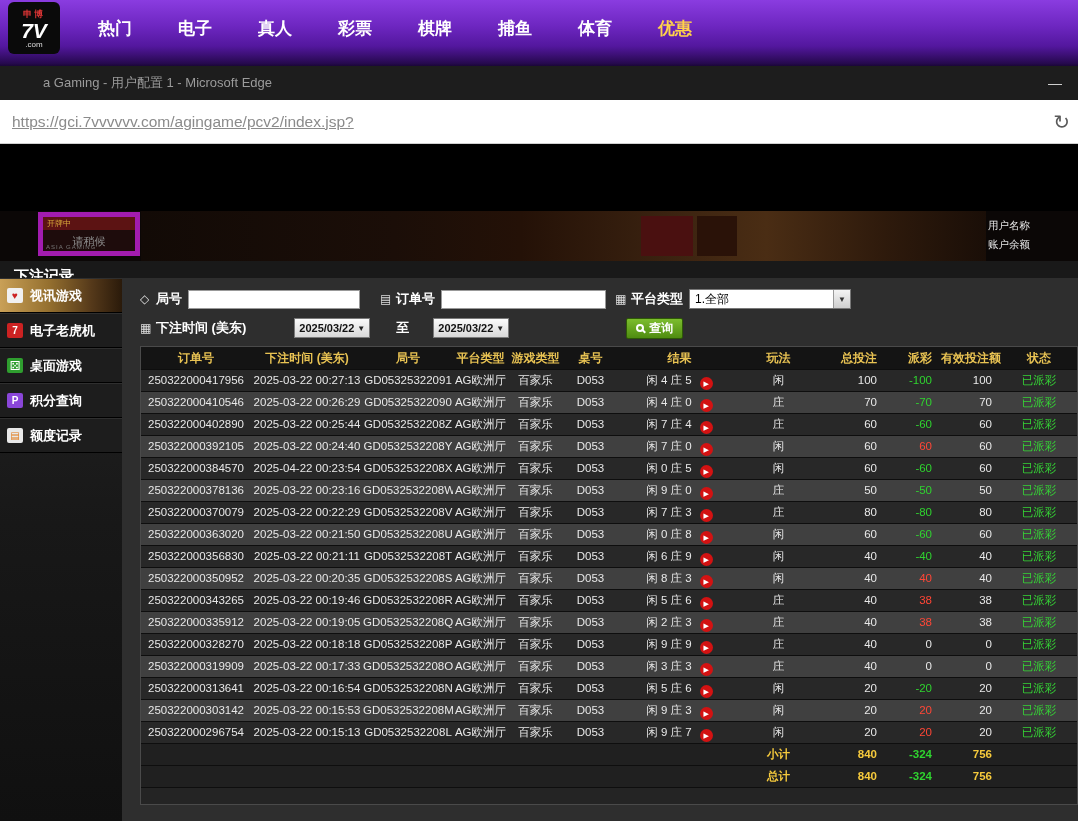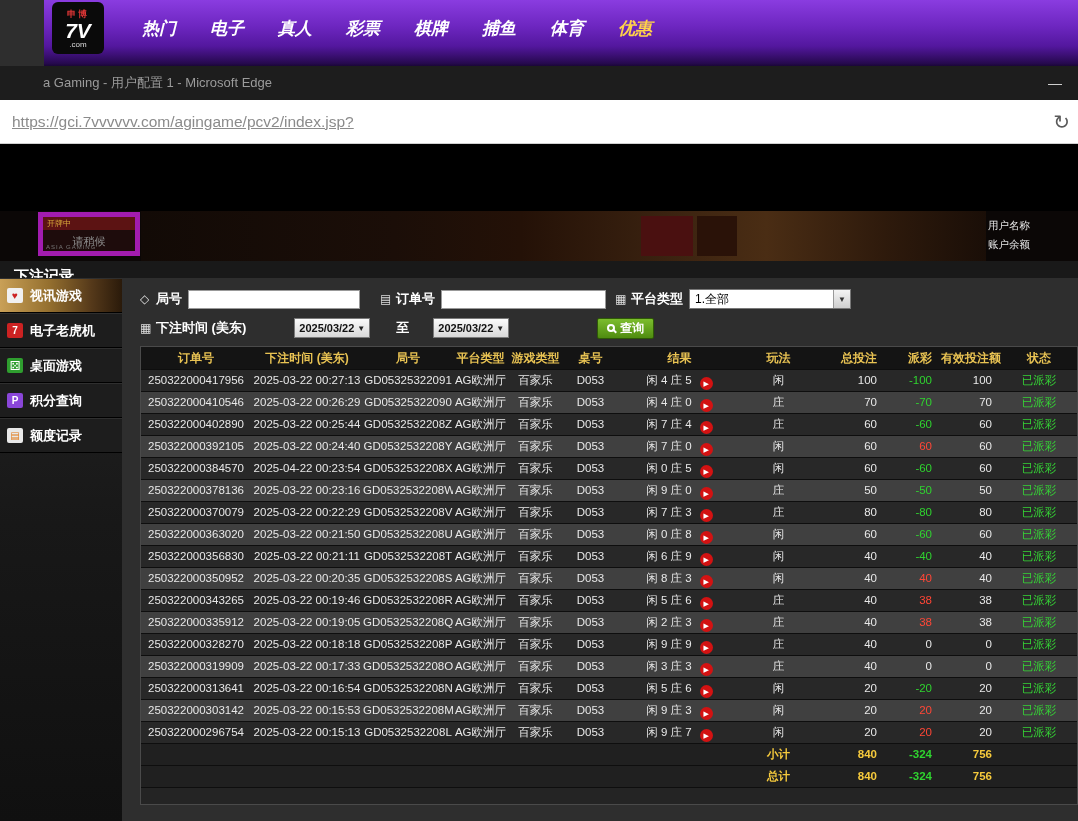--- a/index.html
+++ b/index.html
@@ -2,27 +2,27 @@
 <html><head>
 <meta charset="utf-8">
 <style>
   * { margin:0; padding:0; box-sizing:border-box; }
   html,body { width:1078px; height:821px; overflow:hidden; }
   body { font-family:"Liberation Sans","DejaVu Sans",sans-serif; background:#2e2e2e; }
   .screen { position:relative; width:1078px; height:821px; display:flex; flex-direction:column; }
 
   
   .nav { height:66px; background:linear-gradient(180deg,#8a3ce0 0%,#6d26c0 40%,#53179e 70%,#26094e 96%,#1a0636 100%);
-         display:flex; align-items:center; padding:0 0 10px 8px;margin-left:44px; }
+         display:flex; align-items:center; padding:0 0 10px 8px; }
   .logo { width:52px; height:52px; background:#0a0a0a; border-radius:6px; display:flex; flex-direction:column;
           align-items:center; justify-content:center; cursor:pointer; flex:none; }
   .logo-top { color:#e03636; font-size:9px; font-weight:bold; letter-spacing:2px; }
   .logo-main { color:#fff; font-size:21px; font-weight:bold; font-style:italic; line-height:20px; }
   .logo-sub { color:#ddd; font-size:8px; line-height:8px; }
-  .nav-items { display:flex; gap:34px; margin-left:38px;font-style:italic; }
+  .nav-items { display:flex; gap:46px; margin-left:38px; }
   .nav-item { color:#fff; font-size:17px; font-weight:bold; cursor:pointer; white-space:nowrap; }
   .nav-item.active { color:#ffd24a; }
 
   
   .title-bar { height:34px; background:#1d1d1d; display:flex; align-items:center; justify-content:space-between;
                padding:0 16px 0 10px; }
   .title-text { color:#9b9b9b; font-size:13px;margin-left:33px; }
   .min-btn { color:#cfcfcf; font-size:14px; cursor:pointer; }
   .url-bar { height:44px; background:#ffffff; display:flex; align-items:center; justify-content:space-between;
              padding:0 8px 0 12px; border-bottom:1px solid #d0d0d0; }
@@ -73,21 +73,21 @@
   .ml20 { margin-left:20px; } .ml9 { margin-left:9px; }
   .select { width:162px; height:20px; background:#fff; border:1px solid #777; margin-left:6px; display:flex;
             align-items:center; justify-content:space-between; padding-left:5px; color:#000; font-size:12px;
             font-weight:normal; cursor:pointer; }
   .sel-arrow { width:17px; height:18px; background:linear-gradient(#f4f4f4,#cfcfcf); border-left:1px solid #999;
                font-size:8px; display:flex; align-items:center; justify-content:center; color:#333; }
   .dsel { width:76px; height:20px; background:linear-gradient(#fbfbfb,#d8d8d8); border:1px solid #7a7a7a;
           display:flex; align-items:center; justify-content:space-between; padding:0 4px; color:#111;
           font-size:11px; font-weight:bold; cursor:pointer; }
   .dsel .arr { font-size:8px; color:#222; }
-  .ml48 { margin-left:48px; } .ml26 { margin-left:26px; } .ml24 { margin-left:24px; } .ml88 { margin-left:88px; }
+  .ml48 { margin-left:48px; } .ml26 { margin-left:26px; } .ml24 { margin-left:24px; } .ml88 { margin-left:117px; }
   .query-btn { height:21px; padding:0 9px; background:linear-gradient(#7cbd2e,#4f8c10); border:1px solid #2e5a06;
                border-radius:2px; color:#fff; font-size:12px; font-weight:bold; display:flex; align-items:center;
                gap:5px; cursor:pointer; }
   .mag { width:8px; height:8px; border:2px solid #fff; border-radius:50%; position:relative; display:inline-block; }
   .mag::after { content:''; position:absolute; width:5px; height:2px; background:#fff; transform:rotate(45deg);
                 right:-4px; bottom:-2px; }
 
   
   .tbl { width:938px; border:1px solid #4a4a4a; font-size:11.5px; color:#e8e8e8; overflow:hidden; box-sizing:border-box; }
   .trow { display:grid; grid-template-columns:110px 112px 90px 55px 55px 55px 123px 75px 70px 55px 60px 76px;

